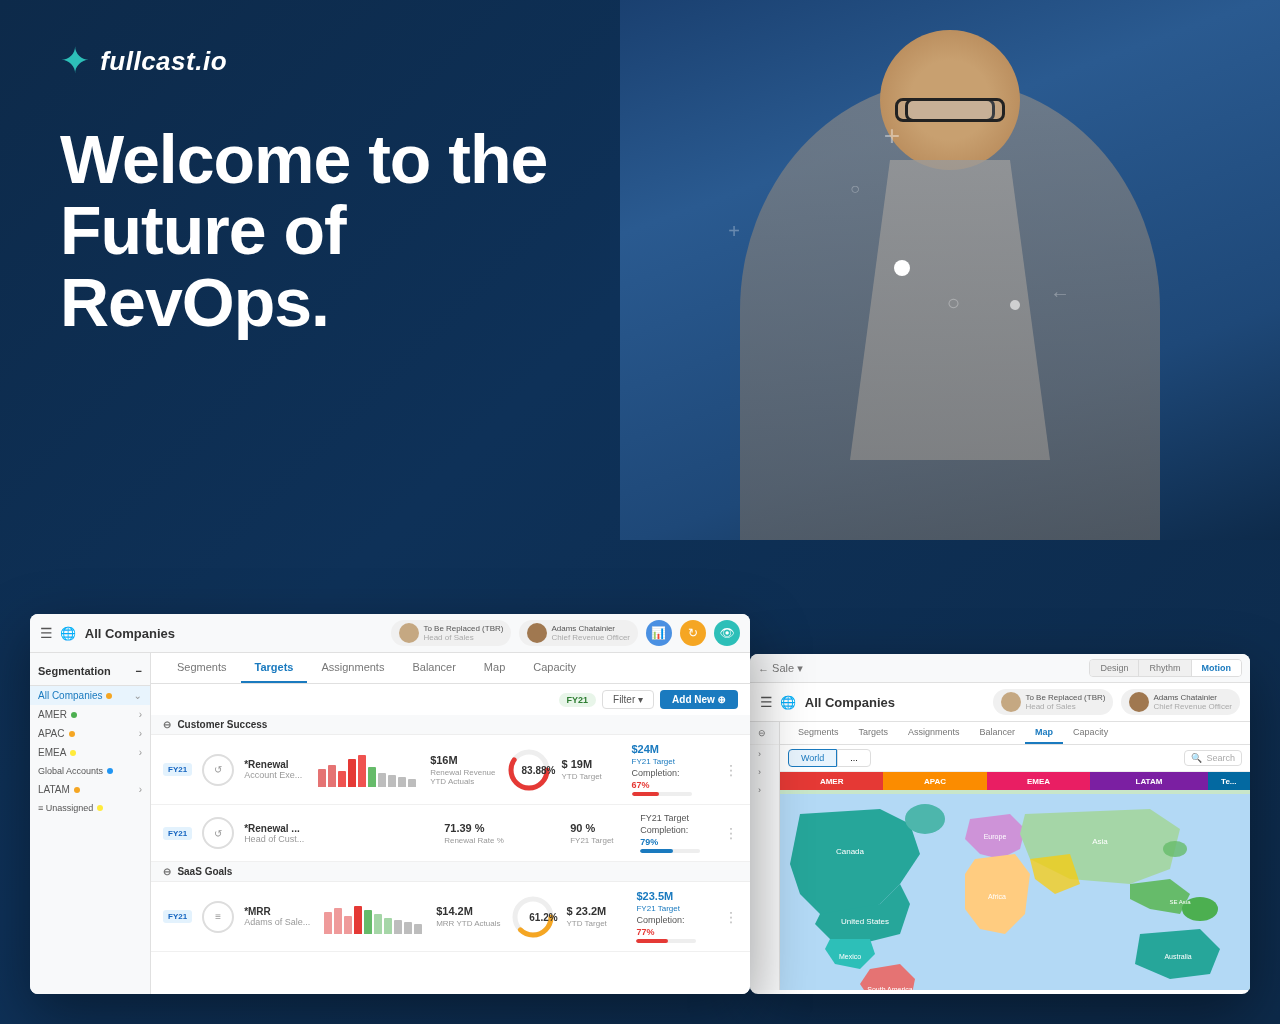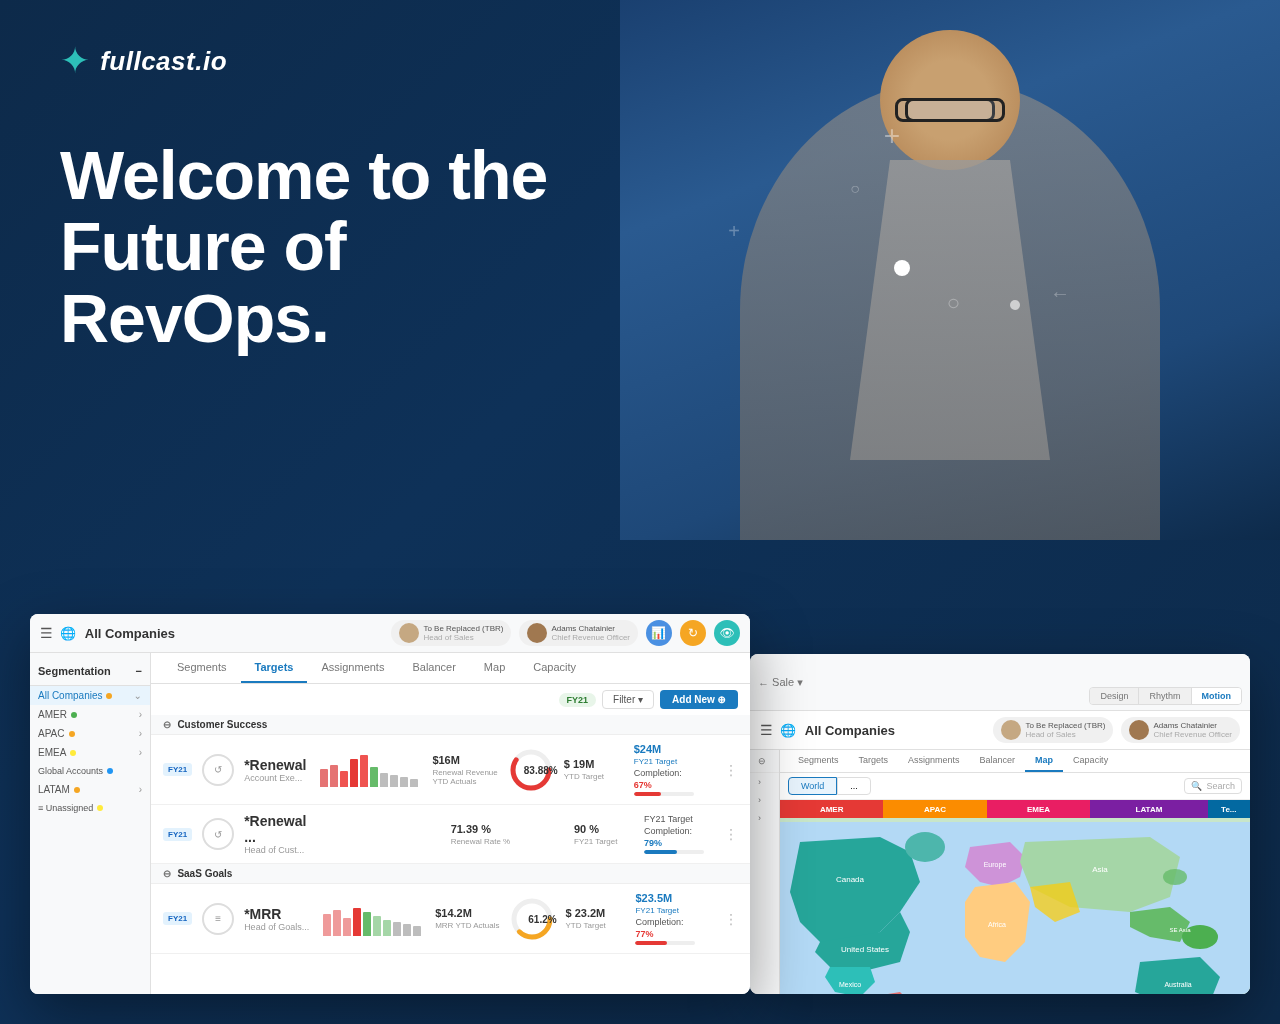--- a/index.html
+++ b/index.html
@@ -106,21 +106,21 @@
       color: white;
       font-size: 26px;
       font-weight: 600;
       letter-spacing: 0.5px;
       font-style: italic;
     }
 
     
     .hero-text {
       position: absolute;
-      top: 140px; left: 60px;
+      top: 124px; left: 60px;
       z-index: 10;
       max-width: 560px;
     }
     .hero-heading {
       color: white;
       font-size: 68px;
       font-weight: 900;
       line-height: 1.05;
       letter-spacing: -1px;
     }
@@ -325,21 +325,21 @@
     }
     .target-icon-circle {
       width: 32px; height: 32px;
       border-radius: 50%;
       border: 2px solid #ddd;
       display: flex; align-items: center; justify-content: center;
       color: #999; font-size: 10px;
       flex-shrink: 0;
     }
     .target-name {
-      font-size: 14px;
+      font-size: 10px;
       font-weight: 600;
       color: #333;
     }
     .target-role {
       font-size: 9px;
       color: #999;
     }
 
     
     .mini-chart {
@@ -719,21 +719,21 @@
         <span>SaaS Goals</span>
       </div>
 
       <div class="target-row">
         <div>
           <div class="target-badge">FY21</div>
         </div>
         <div class="target-icon-circle">≡</div>
         <div style="min-width:60px;">
           <div class="target-name">*MRR</div>
-          <div class="target-role">Head of Goals...</div>
+          <div class="target-role">Adams of Sale...</div>
         </div>
 
         <div class="mini-chart">
           <div class="mini-bar" style="height:22px;background:#ef9a9a;"></div>
           <div class="mini-bar" style="height:26px;background:#ef9a9a;"></div>
           <div class="mini-bar" style="height:18px;background:#ef9a9a;"></div>
           <div class="mini-bar" style="height:28px;background:#e53935;"></div>
           <div class="mini-bar" style="height:24px;background:#66bb6a;"></div>
           <div class="mini-bar" style="height:20px;background:#a5d6a7;"></div>
           <div class="mini-bar" style="height:16px;background:#a5d6a7;"></div>
@@ -771,21 +771,21 @@
     </div>
   </div>
 </div>
 
 <div class="dashboard-secondary">
 
   <div class="sec-topbar">
     <span style="color:#777;font-size:11px;">← Sale ▾</span>
     <div style="flex:1;"></div>
 
-    <div style="display:flex;border:1px solid #ddd;border-radius:4px;overflow:hidden;margin-top:28px;">
+    <div style="display:flex;border:1px solid #ddd;border-radius:4px;overflow:hidden;">
       <div style="padding:3px 10px;font-size:9px;cursor:pointer;background:#f0f0f0;color:#777;">Design</div>
       <div style="padding:3px 10px;font-size:9px;cursor:pointer;background:#f0f0f0;color:#777;border-left:1px solid #ddd;">Rhythm</div>
       <div style="padding:3px 10px;font-size:9px;cursor:pointer;background:white;color:#1a7abf;border-left:1px solid #ddd;font-weight:600;">Motion</div>
     </div>
   </div>
 
   <div class="dash-topbar" style="background:white;">
     <span class="dash-hamburger">☰</span>
     <span class="dash-globe">🌐</span>
     <span class="dash-title">All Companies</span>

